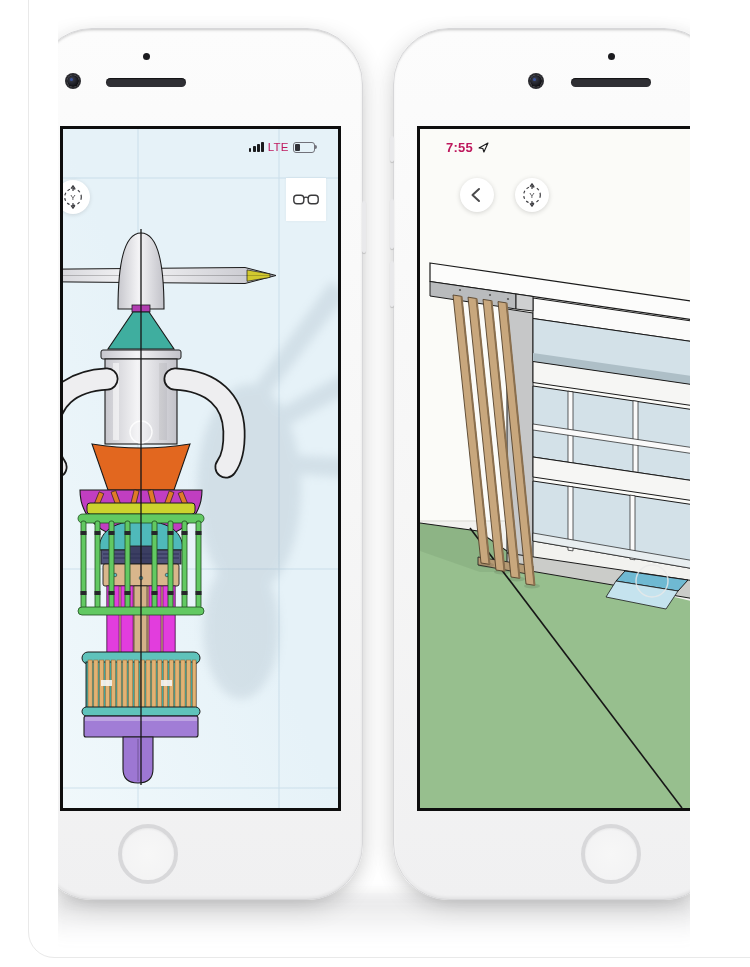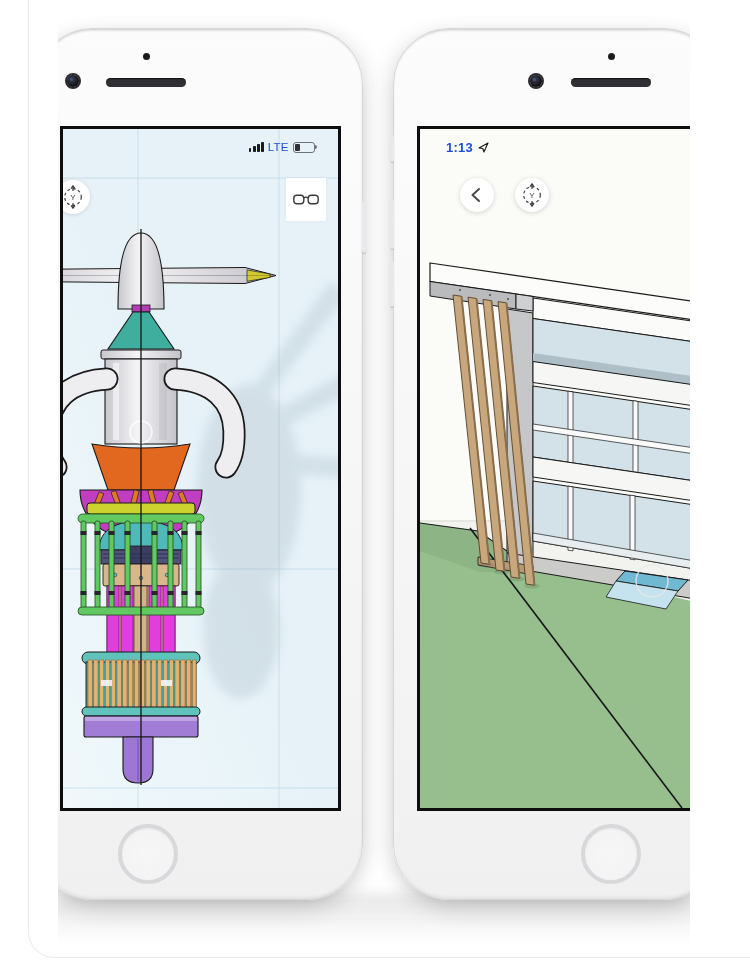--- a/index.html
+++ b/index.html
@@ -45,21 +45,21 @@
     box-shadow:inset 0 1px 2px rgba(0,0,0,0.05);}
   .side-btn{position:absolute;width:4px;background:#e9e9eb;border-radius:2px;
     box-shadow:0 1px 1px rgba(0,0,0,0.18);}
 
   .screen{position:absolute;left:23px;top:97px;width:275px;height:679px;
     border:3px solid #0e0e0e;overflow:hidden;background:#e6f2f8;}
   .screen svg.scene{position:absolute;left:0;top:0;}
 
   
   .statusbar{position:absolute;top:10px;height:16px;display:flex;align-items:center;
-    color:#1d4ed8;z-index:5;}
+    color:#be185d;z-index:5;}
   .statusbar--right-align{right:21px;}
   .statusbar--left-align{left:26px;}
   .sig{display:flex;align-items:flex-end;gap:1.5px;margin-right:4px;}
   .sig i{display:block;width:2.6px;background:#1b1b1d;border-radius:0.8px;}
   .lte{font-size:11.5px;letter-spacing:.2px;margin-right:4px;}
   .battery{display:flex;align-items:center;}
   .battery .shell{width:22px;height:11px;border:1px solid #72727a;border-radius:3px;
     padding:1px;box-sizing:border-box;display:flex;}
   .battery .fill{width:5.5px;height:100%;background:#303036;border-radius:1px;}
   .battery .nub{width:1.6px;height:4.5px;background:#72727a;border-radius:0 2px 2px 0;margin-left:.8px;}
@@ -348,21 +348,21 @@
               <line x1="56.5" y1="169.5" x2="84.5" y2="442.3" stroke="#8a6f4e" stroke-width="2"></line>
               <line x1="71.5" y1="171.7" x2="99.5" y2="449.3" stroke="#8a6f4e" stroke-width="2"></line>
               <line x1="86.5" y1="173.9" x2="114.5" y2="456.3" stroke="#8a6f4e" stroke-width="2"></line>
             </g>
 
             <circle cx="232" cy="452" r="16" fill="none" stroke="#e8e8e8" stroke-width="1.5" opacity="0.8"></circle>
           </g>
         </svg>
 
         <div class="statusbar statusbar--left-align">
-          <span class="time">1:13</span>
+          <span class="time">7:55</span>
           <svg width="13" height="13" viewBox="0 0 16 16">
             <path d="M2.5,8.5 L13.5,2.5 L8.5,13.5 L7.2,9.2 Z" fill="none" stroke="#1b1b1d" stroke-width="1.4" stroke-linejoin="round"></path>
           </svg>
         </div>
 
         <div class="circle-btn" style="left:40px;top:49px;">
           <svg width="20" height="20" viewBox="0 0 20 20">
             <polyline points="12,4 5.5,10 12,16" fill="none" stroke="#4a4a4c" stroke-width="2" stroke-linecap="round" stroke-linejoin="round"></polyline>
           </svg>
         </div>

